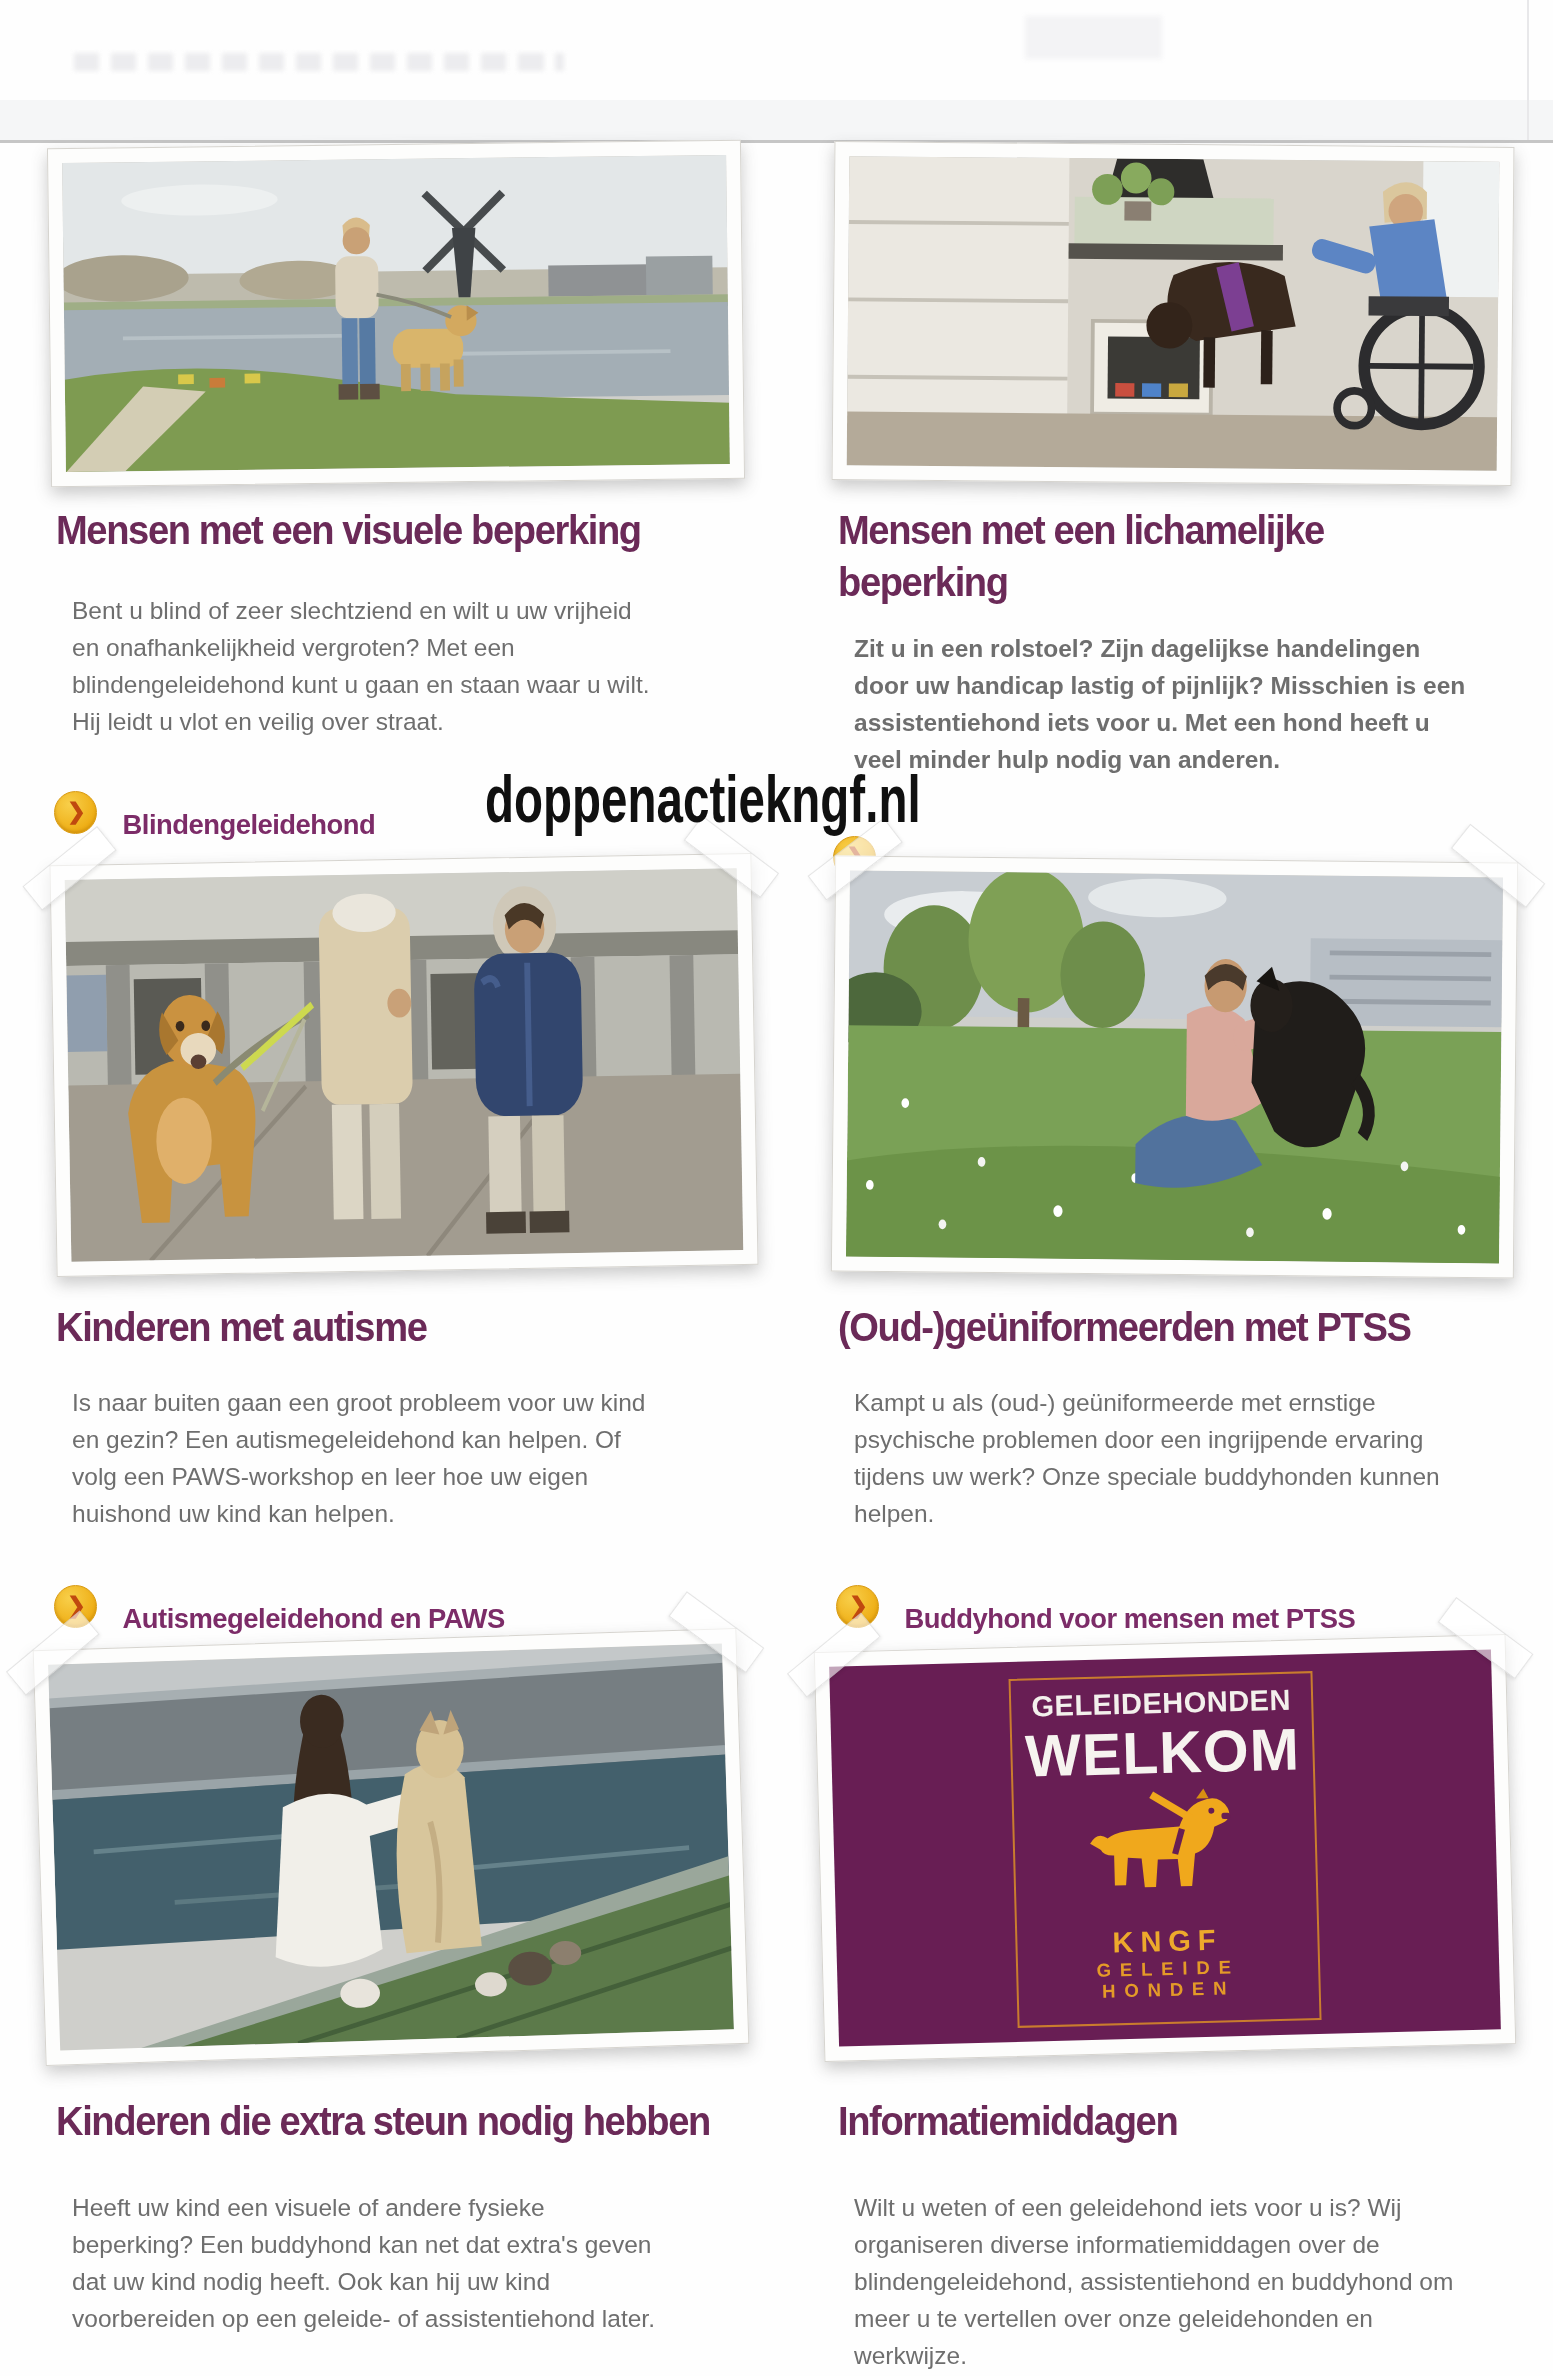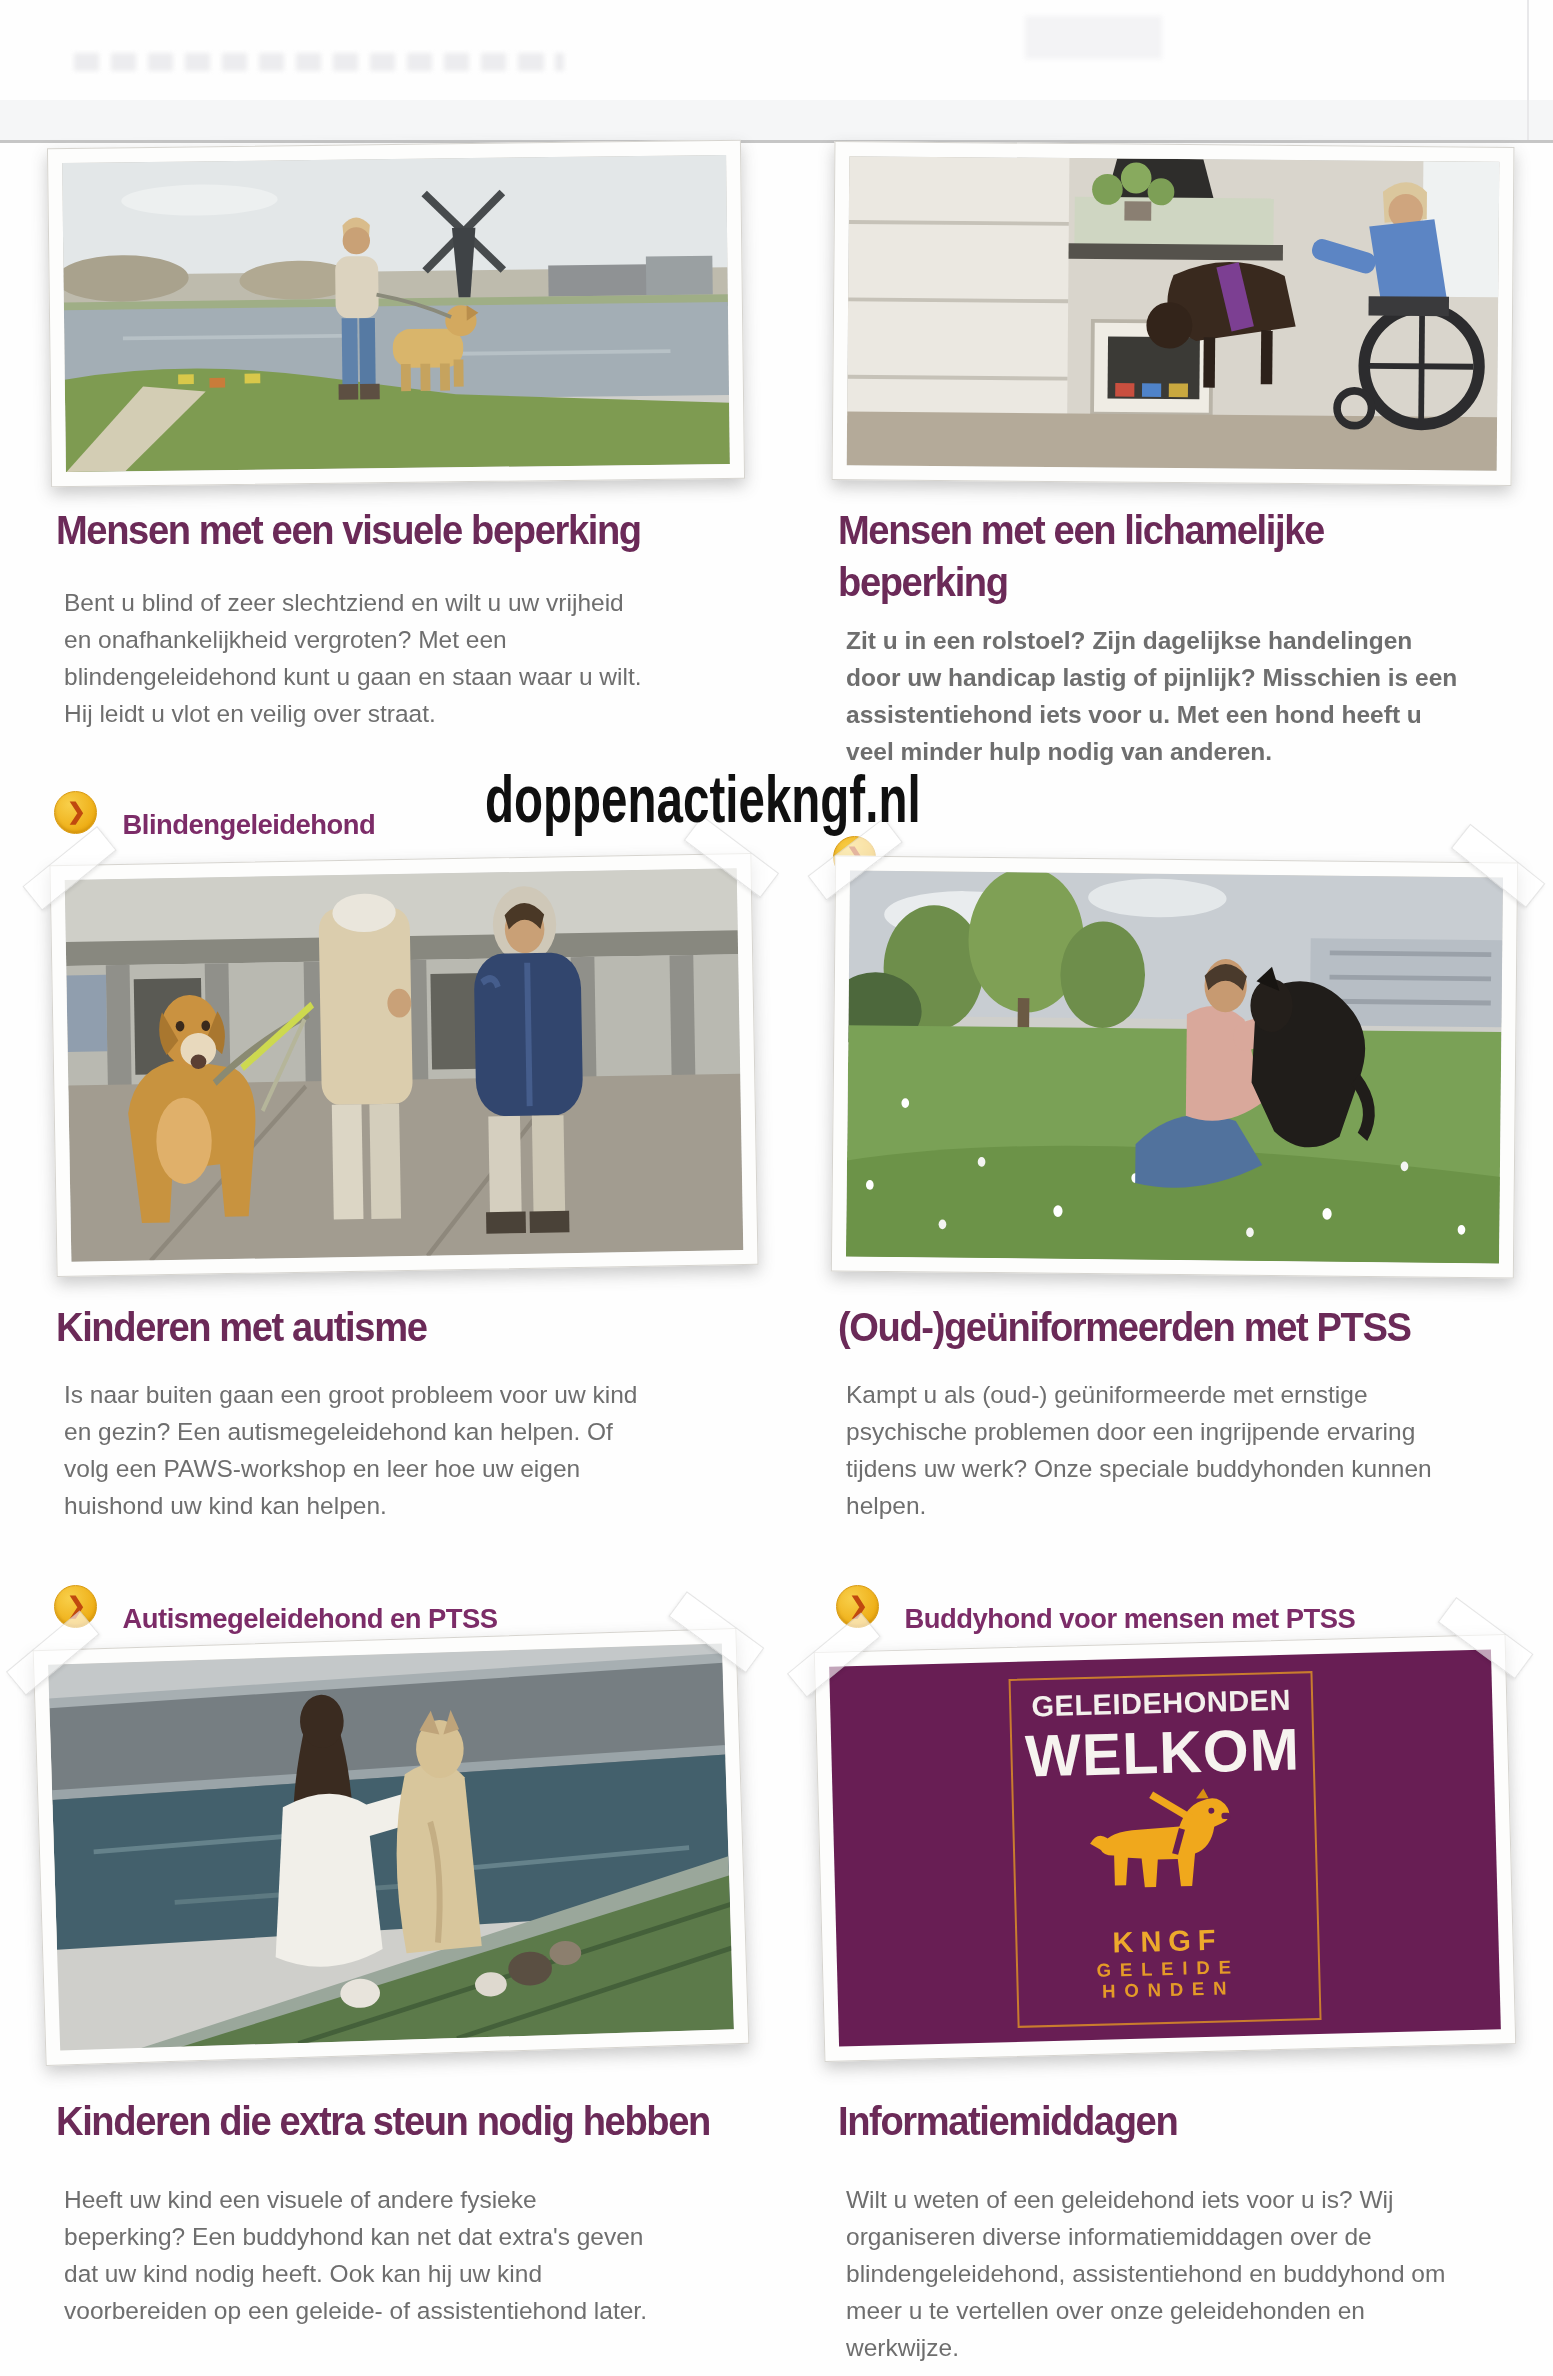--- a/index.html
+++ b/index.html
@@ -34,21 +34,21 @@
   #photo5{left:39px;top:1639px;width:704px;height:416px;transform:rotate(-1.8deg);}
   #photo6{left:819px;top:1643px;width:692px;height:410px;transform:rotate(-1.5deg);}
 
   
   .card-heading{position:absolute;margin:0;color:#6b2a58;font-weight:bold;font-size:41px;
     line-height:52px;letter-spacing:-1.5px;transform:scaleX(.93);transform-origin:left top;z-index:2;}
   #h1c{left:56px;top:504px;} #h2c{left:838px;top:504px;width:608px;}
   #h3c{left:56px;top:1301px;} #h4c{left:838px;top:1301px;}
   #h5c{left:56px;top:2095px;} #h6c{left:838px;top:2095px;}
 
-  .card-para{position:absolute;margin:8px;color:#6e6e6e;font-size:24.5px;line-height:37px;z-index:2;}
+  .card-para{position:absolute;margin:16px;color:#6e6e6e;font-size:24.5px;line-height:37px;z-index:2;}
   #p1c{left:56px;top:576px;width:588px;} #p2c{left:838px;top:614px;width:613px;font-weight:bold;}
   #p3c{left:56px;top:1368px;width:588px;} #p4c{left:838px;top:1368px;width:613px;}
   #p5c{left:56px;top:2173px;width:588px;} #p6c{left:838px;top:2173px;width:613px;}
 
   
   .link-row{position:absolute;display:flex;align-items:center;gap:25.5px;z-index:3;cursor:pointer;}
   #link1{left:54px;top:784px;} #link2{left:833px;top:829px;z-index:3;}
   #link3{left:54px;top:1578px;} #link4{left:836px;top:1578px;}
   .link-circle{width:41px;height:41px;border-radius:50%;flex:0 0 auto;
     background:radial-gradient(circle at 35% 30%, #f8cf4a, #eead14 72%);
@@ -277,21 +277,21 @@
 
   <h2 class="card-heading" id="h3c">Kinderen met autisme</h2>
   <h2 class="card-heading" id="h4c">(Oud-)geüniformeerden met PTSS</h2>
   <p class="card-para" id="p4c">Kampt u als (oud-) geüniformeerde met ernstige psychische problemen door een ingrijpende ervaring tijdens uw werk? Onze speciale buddyhonden kunnen helpen.</p>
   <p class="card-para" id="p3c">Is naar buiten gaan een groot probleem voor uw kind en gezin? Een autismegeleidehond kan helpen. Of volg een PAWS-workshop en leer hoe uw eigen huishond uw kind kan helpen.</p>
 
   <div class="link-row" id="link3">
     <span class="link-circle">
       <span class="link-chevron">❯</span>
     </span>
-    <span class="link-label">Autismegeleidehond en PTSS</span>
+    <span class="link-label">Autismegeleidehond en PAWS</span>
   </div>
 
   <div class="link-row" id="link4">
     <span class="link-circle">
       <span class="link-chevron">❯</span>
     </span>
     <span class="link-label">Buddyhond voor mensen met PTSS</span>
   </div>
 
   <div class="polaroid taped" id="photo5">

